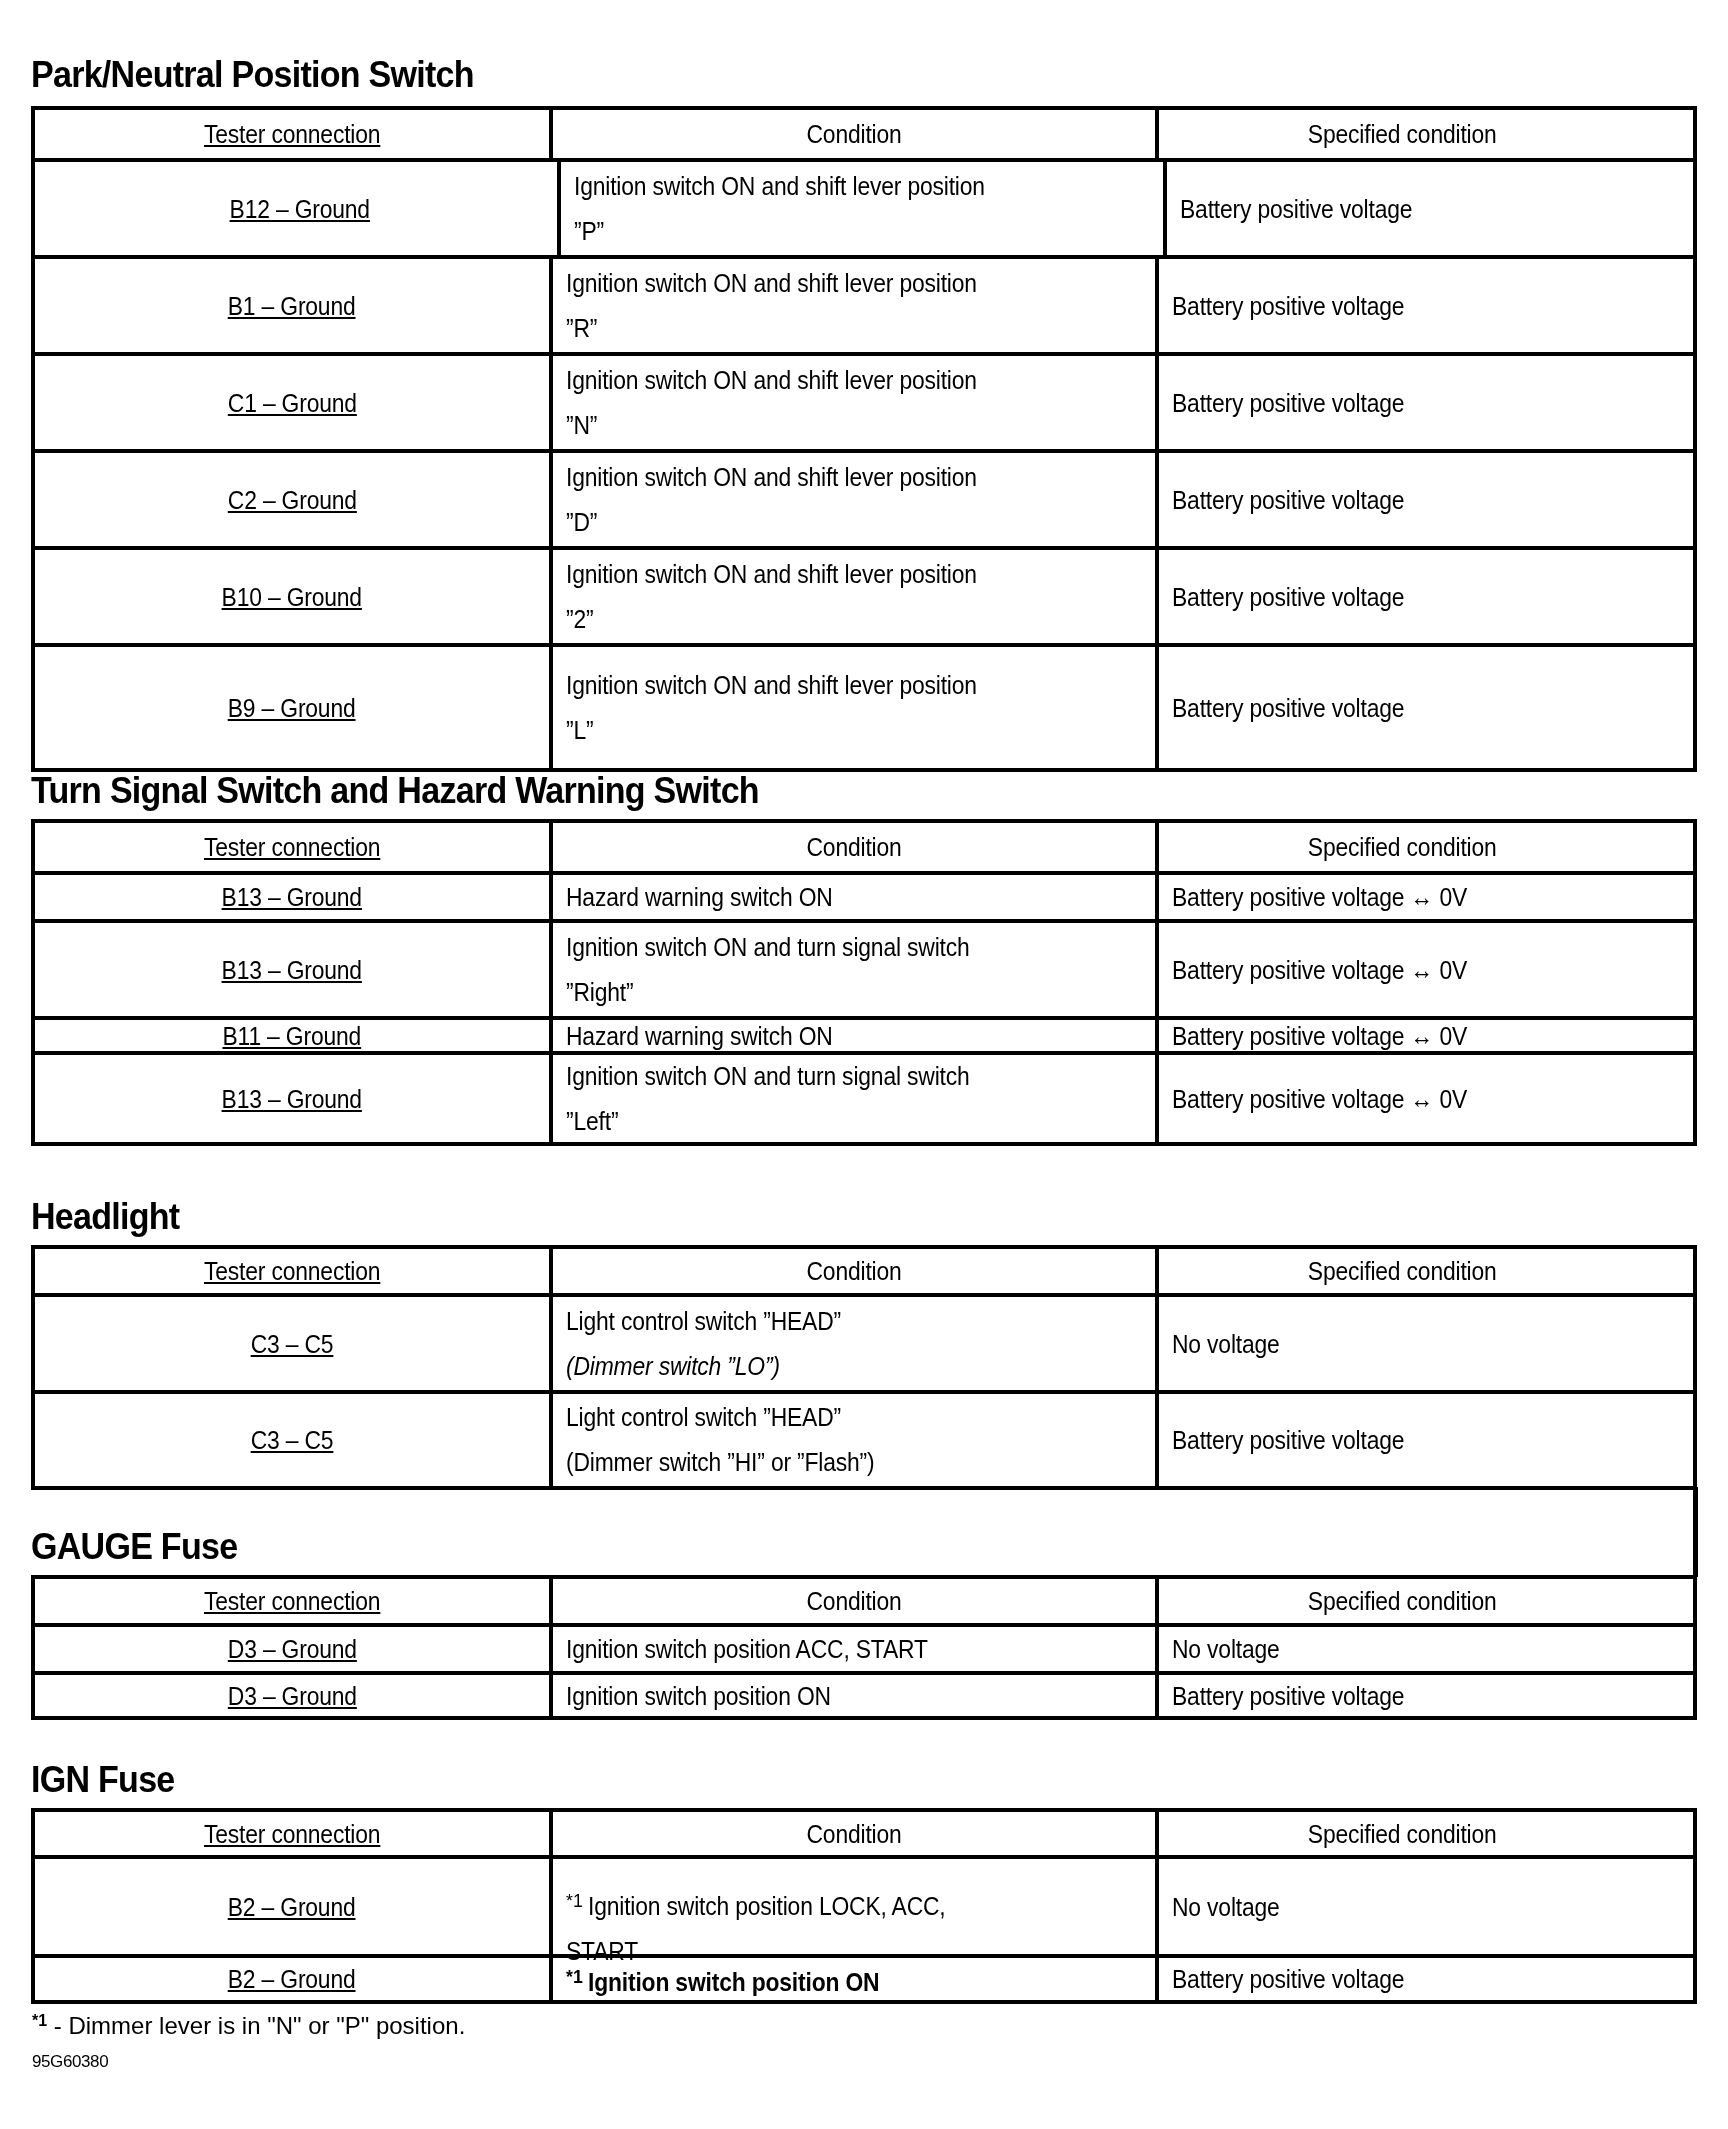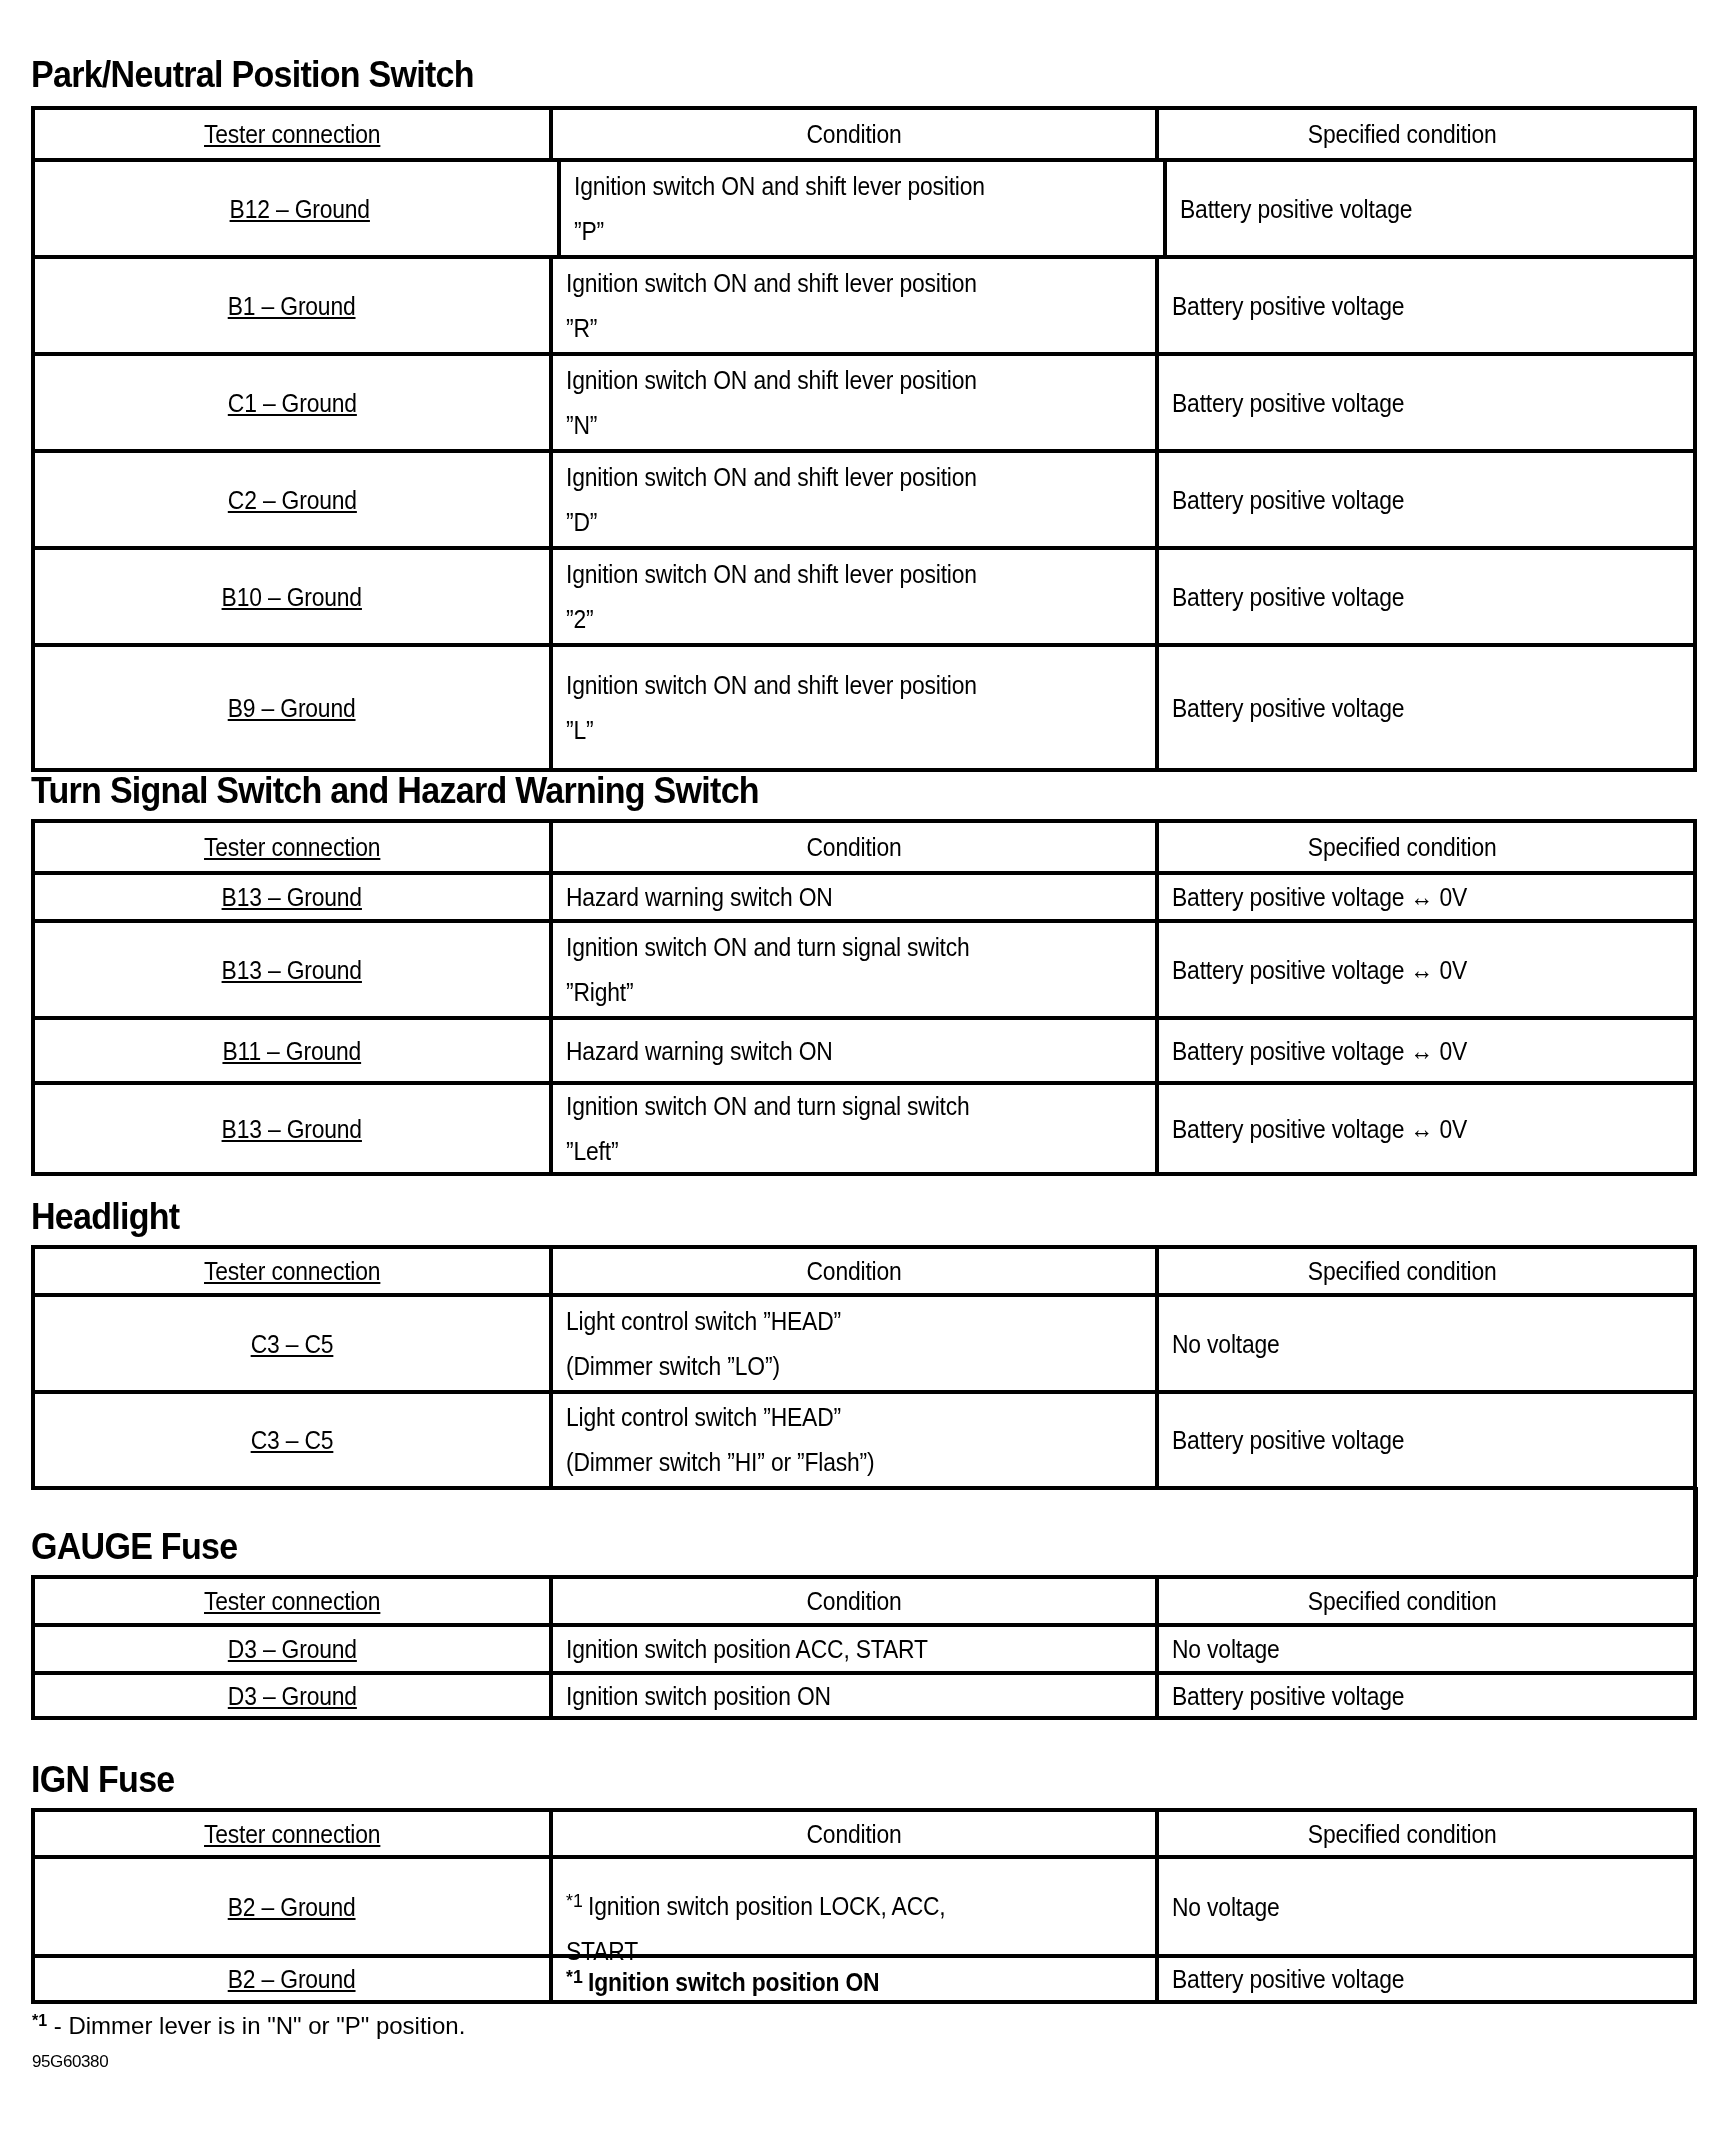--- a/index.html
+++ b/index.html
@@ -146,21 +146,21 @@
         <span class="txt">B13 – Ground</span>
       </div>
       <div class="cell c2">
         <div style="line-height: 45px;"><span class="txt">Ignition switch ON and turn signal switch</span></div>
         <div style="line-height: 45px;"><span class="txt">”Right”</span></div>
       </div>
       <div class="cell c3">
         <span class="txt">Battery positive voltage ↔ 0V</span>
       </div>
     </div>
-    <div class="row" style="height: 65px;">
+    <div class="row" style="height: 35px;">
       <div class="cell c1">
         <span class="txt">B11 – Ground</span>
       </div>
       <div class="cell c2">
         <div style="line-height: 40px;"><span class="txt">Hazard warning switch ON</span></div>
       </div>
       <div class="cell c3">
         <span class="txt">Battery positive voltage ↔ 0V</span>
       </div>
     </div>
@@ -190,21 +190,21 @@
       <div class="cell c3">
         <span class="txt">Specified condition</span>
       </div>
     </div>
     <div class="row" style="height: 97px;">
       <div class="cell c1">
         <span class="txt">C3 – C5</span>
       </div>
       <div class="cell c2">
         <div style="line-height: 45px;"><span class="txt">Light control switch ”HEAD”</span></div>
-        <div style="line-height: 45px;"><span class="txt">(Dimmer switch ”LO”)</span></div>
+        <div style="line-height: 45px; font-style: italic;"><span class="txt">(Dimmer switch ”LO”)</span></div>
       </div>
       <div class="cell c3">
         <span class="txt">No voltage</span>
       </div>
     </div>
     <div class="row" style="height: 96px;">
       <div class="cell c1">
         <span class="txt">C3 – C5</span>
       </div>
       <div class="cell c2">

